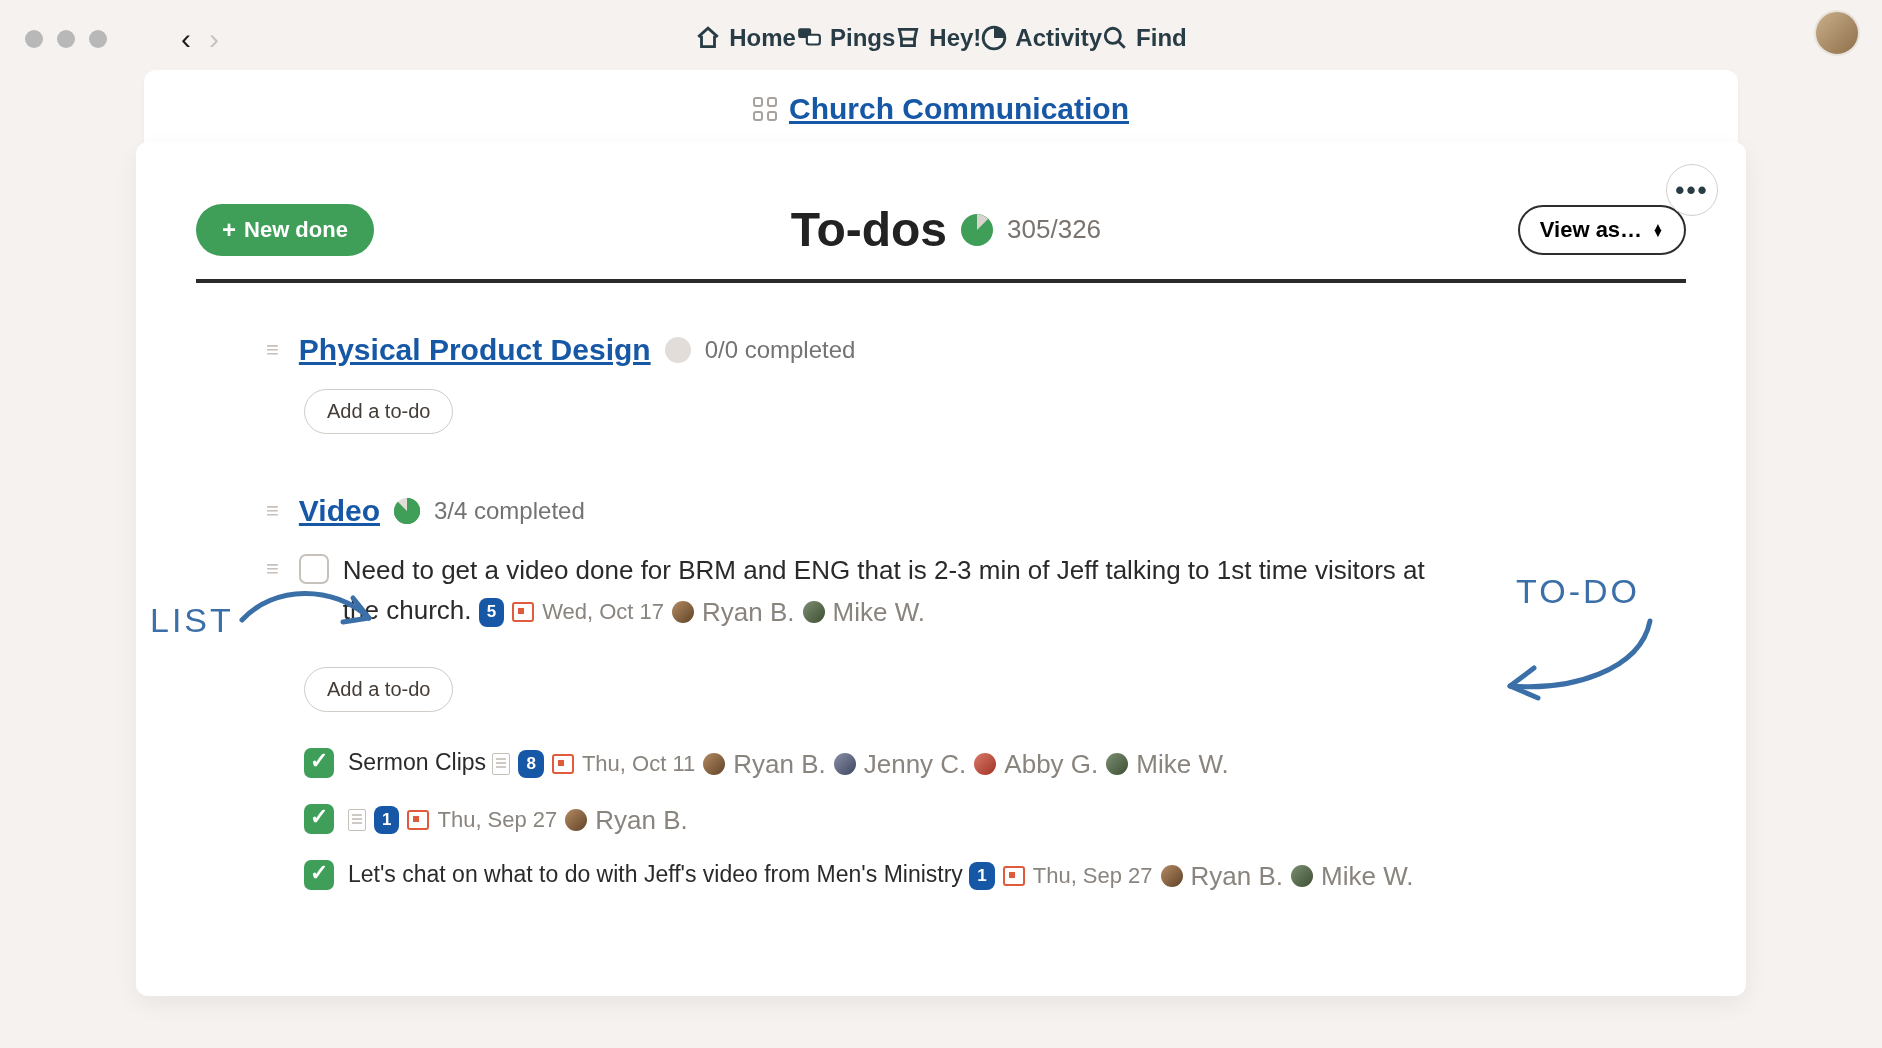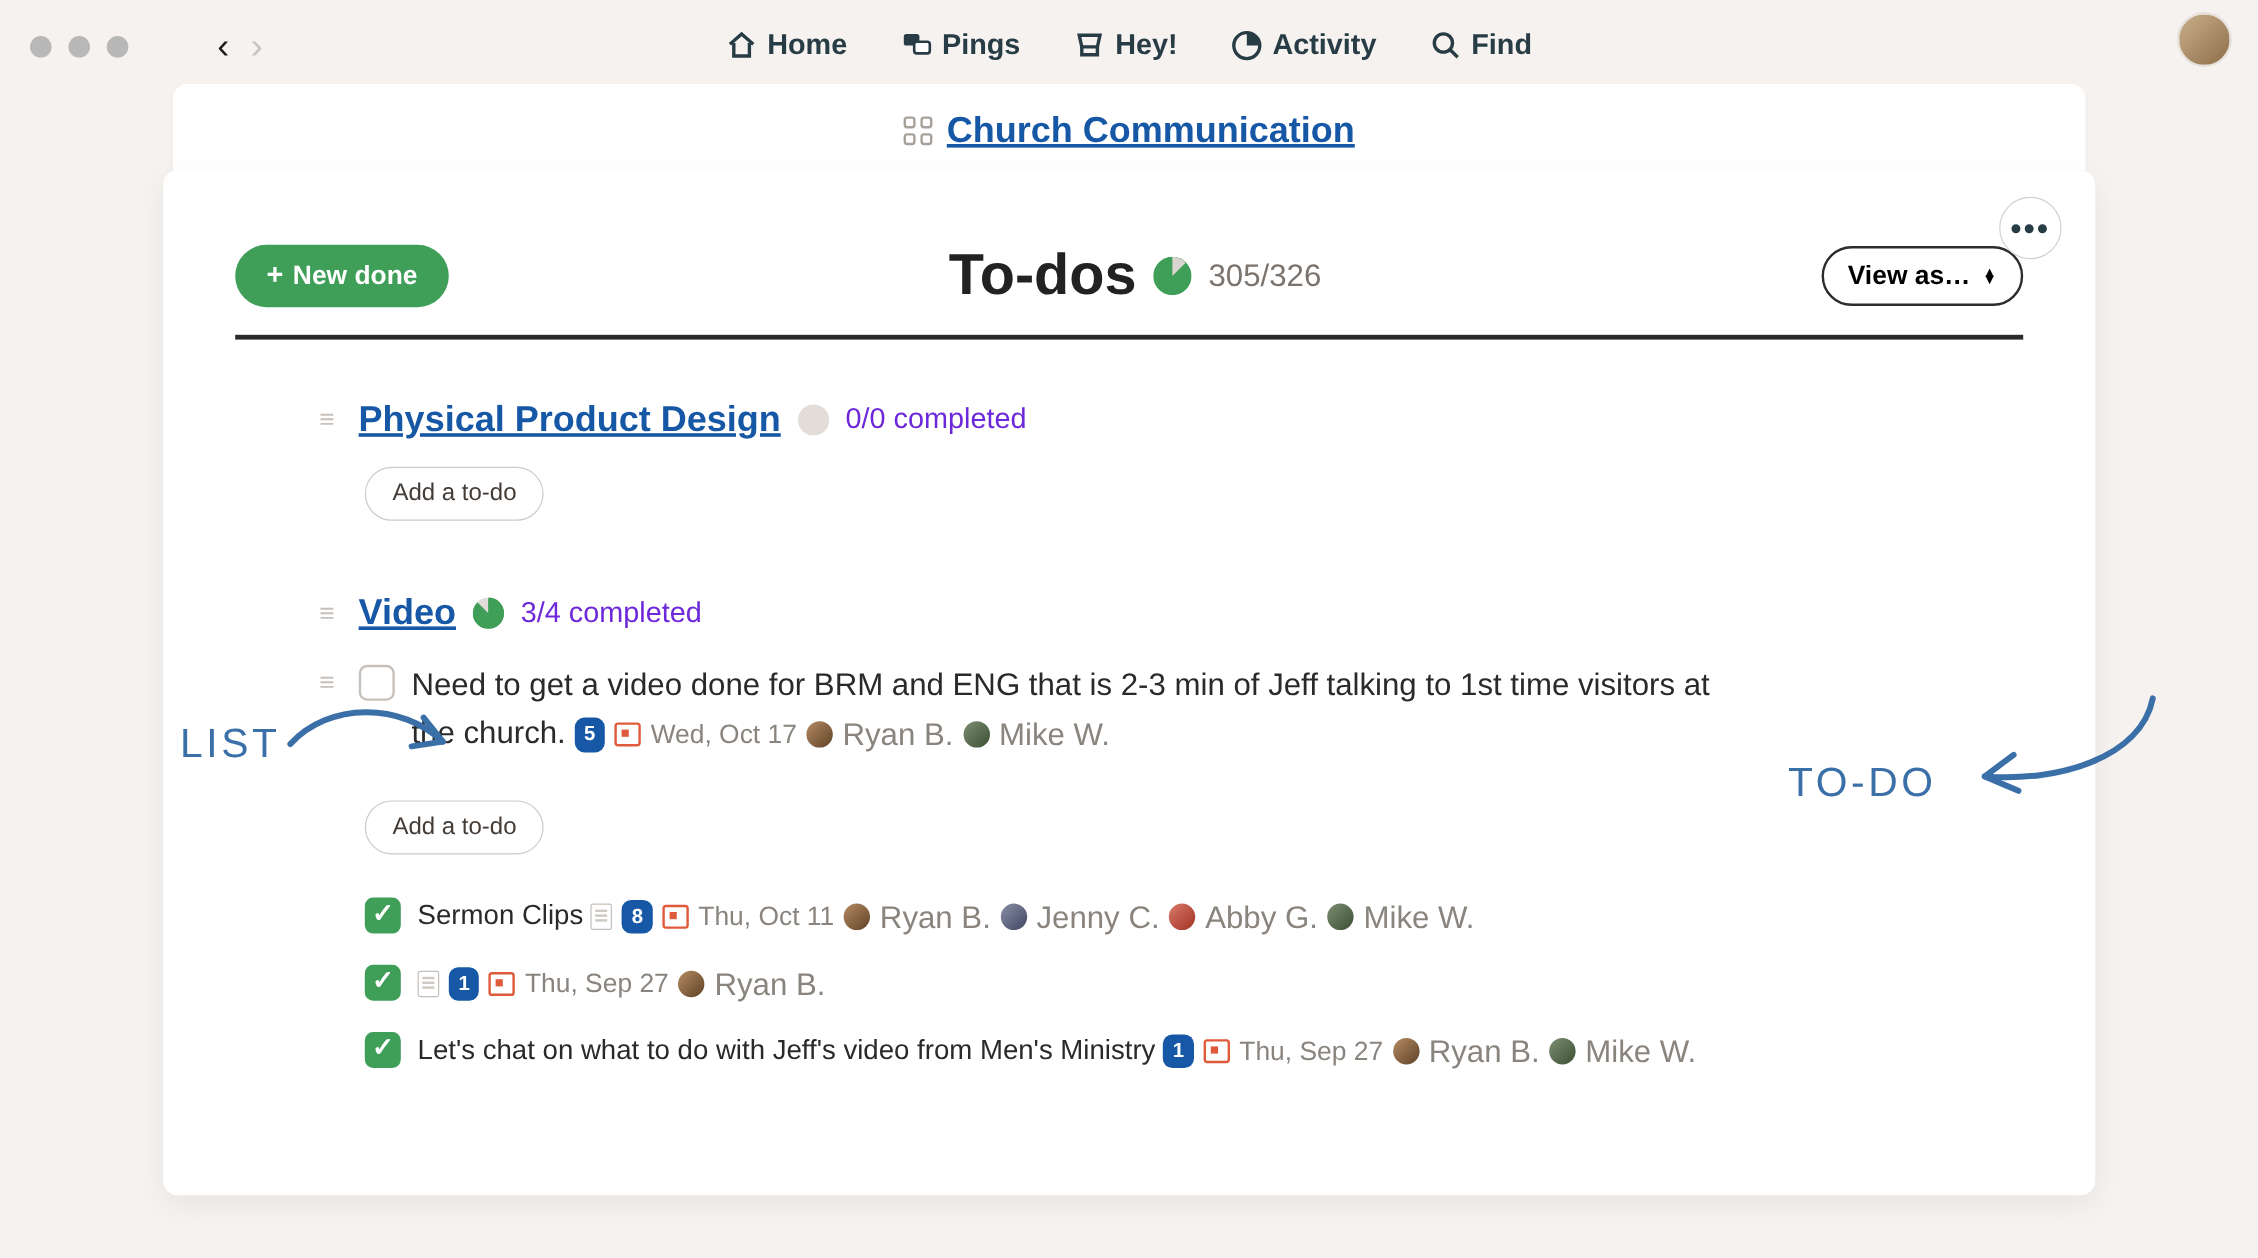--- a/index.html
+++ b/index.html
@@ -33,21 +33,20 @@
     font-size: 30px;
     color: #1b1b1b;
   }
   .nav-arrows .fwd { color: #c4c4c4; }
 
   
   .top-nav {
     display: flex;
     justify-content: center;
     align-items: center;
-    gap: 45px;
     padding-top: 15px;
     height: 60px;
   }
   .top-nav-item {
     display: inline-flex;
     align-items: center;
     gap: 8px;
     font-weight: 800;
     font-size: 24px;
     color: #283c46;
@@ -195,21 +194,21 @@
     margin-right: 6px;
   }
   .list-title {
     color: #1758a6;
     text-decoration: underline;
     font-weight: 800;
     font-size: 30px;
   }
   .pie-sm { width: 26px; height: 26px; }
   .meta-text {
-    color: #6d28d9;
+    color: #737373;
     font-size: 24px;
   }
   .add-todo-btn {
     border: 1px solid #d0cbc6;
     background: #fff;
     border-radius: 999px;
     padding: 10px 22px;
     font-size: 20px;
     color: #443c37;
     cursor: pointer;
@@ -507,19 +506,19 @@
 </div>
 
 <div class="annot" style="top:580px; left:150px;">
   <span>LIST</span>
   <svg width="150" height="80">
     <path d="M8 40 C 40 5, 100 5, 135 38" stroke="#3b6fa8" stroke-width="5" fill="none" stroke-linecap="round"></path>
     <path d="M135 38 l-16 -20 M135 38 l-26 4" stroke="#3b6fa8" stroke-width="5" fill="none" stroke-linecap="round"></path>
   </svg>
 </div>
 
-<div class="annot" style="top:572px; left:1490px; flex-direction:row; align-items:flex-end;">
+<div class="annot" style="top:572px; left:1490px; flex-direction:column; align-items:flex-end;">
   <span style="margin-right:20px">TO-DO</span>
   <svg width="170" height="100">
     <path d="M160 10 C 150 60, 80 80, 20 75" stroke="#3b6fa8" stroke-width="5" fill="none" stroke-linecap="round"></path>
     <path d="M20 75 l24 -18 M20 75 l28 12" stroke="#3b6fa8" stroke-width="5" fill="none" stroke-linecap="round"></path>
   </svg>
 </div>
 
 </body></html>

